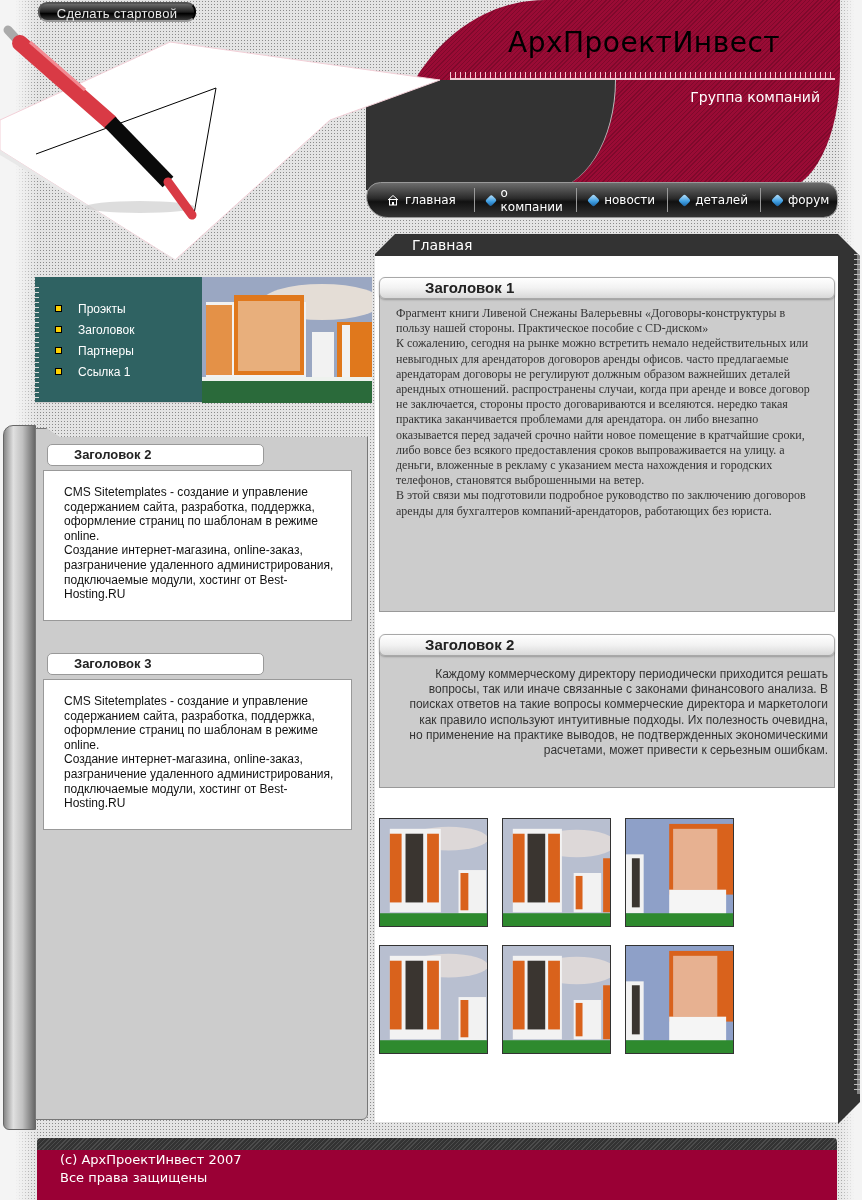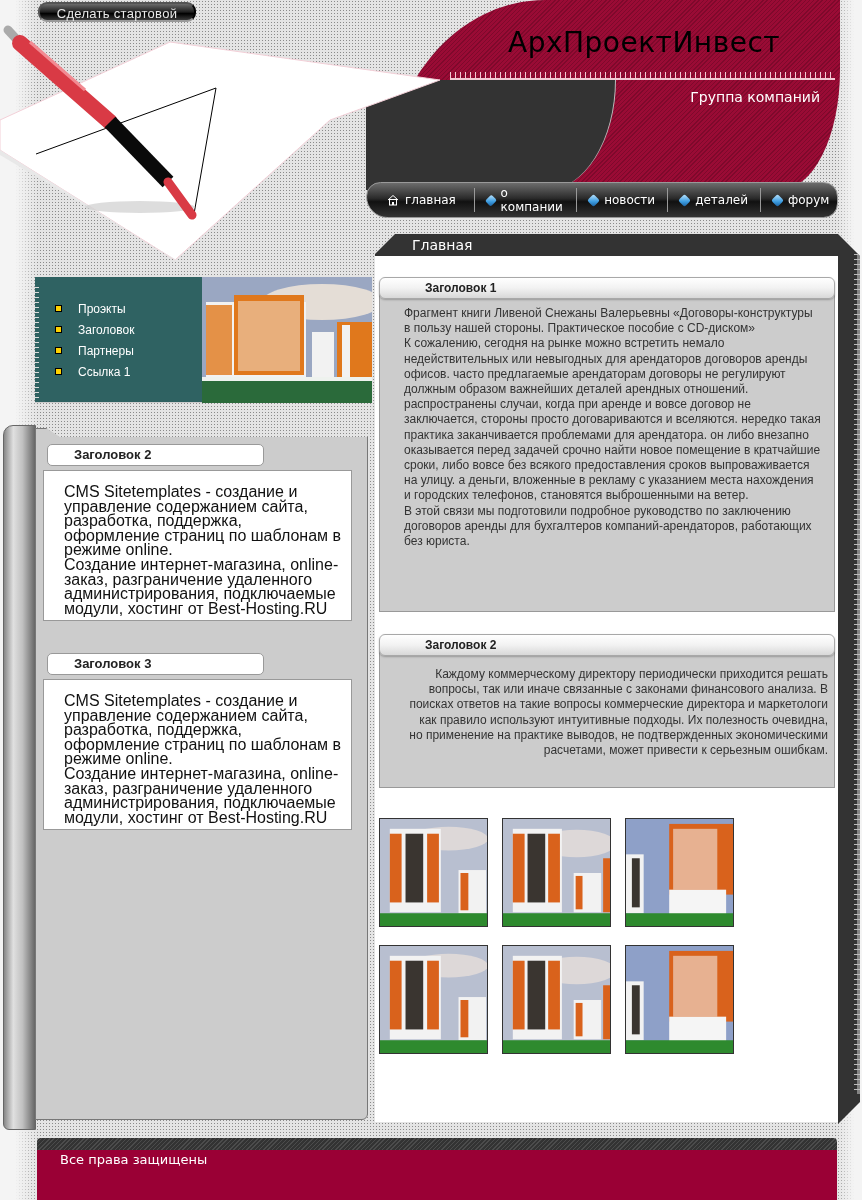--- a/index.html
+++ b/index.html
@@ -105,21 +105,21 @@
   }
 
   .content-box {
     position: absolute; left: 379px; width: 456px;
     background: #cccccc; border: 1px solid #999; border-top: none;
   }
   .box-head {
     position: absolute; left: 379px; width: 456px; height: 22px;
     background: linear-gradient(#ffffff 0%, #f2f2f2 50%, #d8d8d8 100%);
     border: 1px solid #a8a8a8; border-radius: 6px;
-    font-weight: bold; font-size: 12px; color: #222; padding-left: 45px; line-height: 20px;
+    font-weight: bold; font-size: 15px; color: #222; padding-left: 45px; line-height: 20px;
     box-shadow: 0 1px 2px rgba(0,0,0,0.25);
   }
   .box-text {
     font-size: 12px; line-height: 15.2px; color: #333;
   }
 
   
   .thumbs {
     position: absolute; left: 379px; top: 818px;
     display: grid; grid-template-columns: repeat(3, 109px); column-gap: 14px; row-gap: 18px;
@@ -154,21 +154,21 @@
     border-radius: 10px 0 0 6px; border: 1px solid #666;
   }
   .side-head {
     position: absolute; left: 47px; width: 217px; height: 22px;
     background: #fff; border: 1px solid #999; border-radius: 5px;
     font-weight: bold; font-size: 13px; color: #222; padding-left: 26px; line-height: 20px;
   }
   .side-box {
     position: absolute; left: 43px; width: 309px; height: 151px;
     background: #fff; border: 1px solid #999;
-    padding: 14px 10px 0 20px; font-size: 16px; line-height: 14.6px; color: #111;
+    padding: 14px 10px 0 20px; font-size: 12px; line-height: 14.6px; color: #111;
   }
 
   
   .footer-stripe {
     position: absolute; left: 37px; top: 1138px; width: 800px; height: 12px;
     background-color: #333;
     background-image: repeating-linear-gradient(135deg, rgba(255,255,255,0.12) 0 1px, transparent 1px 3px);
     border-radius: 4px 4px 0 0;
   }
   .footer {
@@ -231,21 +231,21 @@
   <div class="nav-item">
     <span class="cube"></span>
     <span>форум</span>
   </div>
 </nav>
 
 <div class="main-title-bar">Главная</div>
 <div class="main-area"></div>
 <div class="right-ruler"></div>
 
-<div class="content-box" style="top:288px;height:324px;padding:18px 12px 0 24px;">
+<div class="content-box" style="top:288px;height:324px;padding:18px 12px 0 16px;font-family:Liberation Serif, serif;">
   <div class="box-text">
     <p>Фрагмент книги Ливеной Снежаны Валерьевны «Договоры-конструктуры в пользу нашей стороны. Практическое пособие с CD-диском»</p>
     <p>К сожалению, сегодня на рынке можно встретить немало недействительных или невыгодных для арендаторов договоров аренды офисов. часто предлагаемые арендаторам договоры не регулируют должным образом важнейших деталей арендных отношений. распространены случаи, когда при аренде и вовсе договор не заключается, стороны просто договариваются и вселяются. нередко такая практика заканчивается проблемами для арендатора. он либо внезапно оказывается перед задачей срочно найти новое помещение в кратчайшие сроки, либо вовсе без всякого предоставления сроков выпроваживается на улицу. а деньги, вложенные в рекламу с указанием места нахождения и городских телефонов, становятся выброшенными на ветер.</p>
     <p>В этой связи мы подготовили подробное руководство по заключению договоров аренды для бухгалтеров компаний-арендаторов, работающих без юриста.</p>
   </div>
 </div>
 <div class="box-head" style="top:277px;">Заголовок 1</div>
 
 <div class="content-box" style="top:645px;height:143px;padding:22px 6px 0 25px;text-align:right;">
   <div class="box-text">
@@ -379,14 +379,15 @@
 <div class="side-head" style="top:444px;">Заголовок 2</div>
 
 <div class="side-box" style="top:679px;">
   <p>CMS Sitetemplates - создание и управление содержанием сайта, разработка, поддержка, оформление страниц по шаблонам в режиме online.</p>
   <p>Создание интернет-магазина, online-заказ, разграничение удаленного администрирования, подключаемые модули, хостинг от Best-Hosting.RU</p>
 </div>
 <div class="side-head" style="top:653px;">Заголовок 3</div>
 
 <div class="footer-stripe"></div>
 <footer class="footer">
+  <div>(c) АрхПроектИнвест 2007</div>
   <div>Все права защищены</div>
 </footer>
 
 </body></html>

